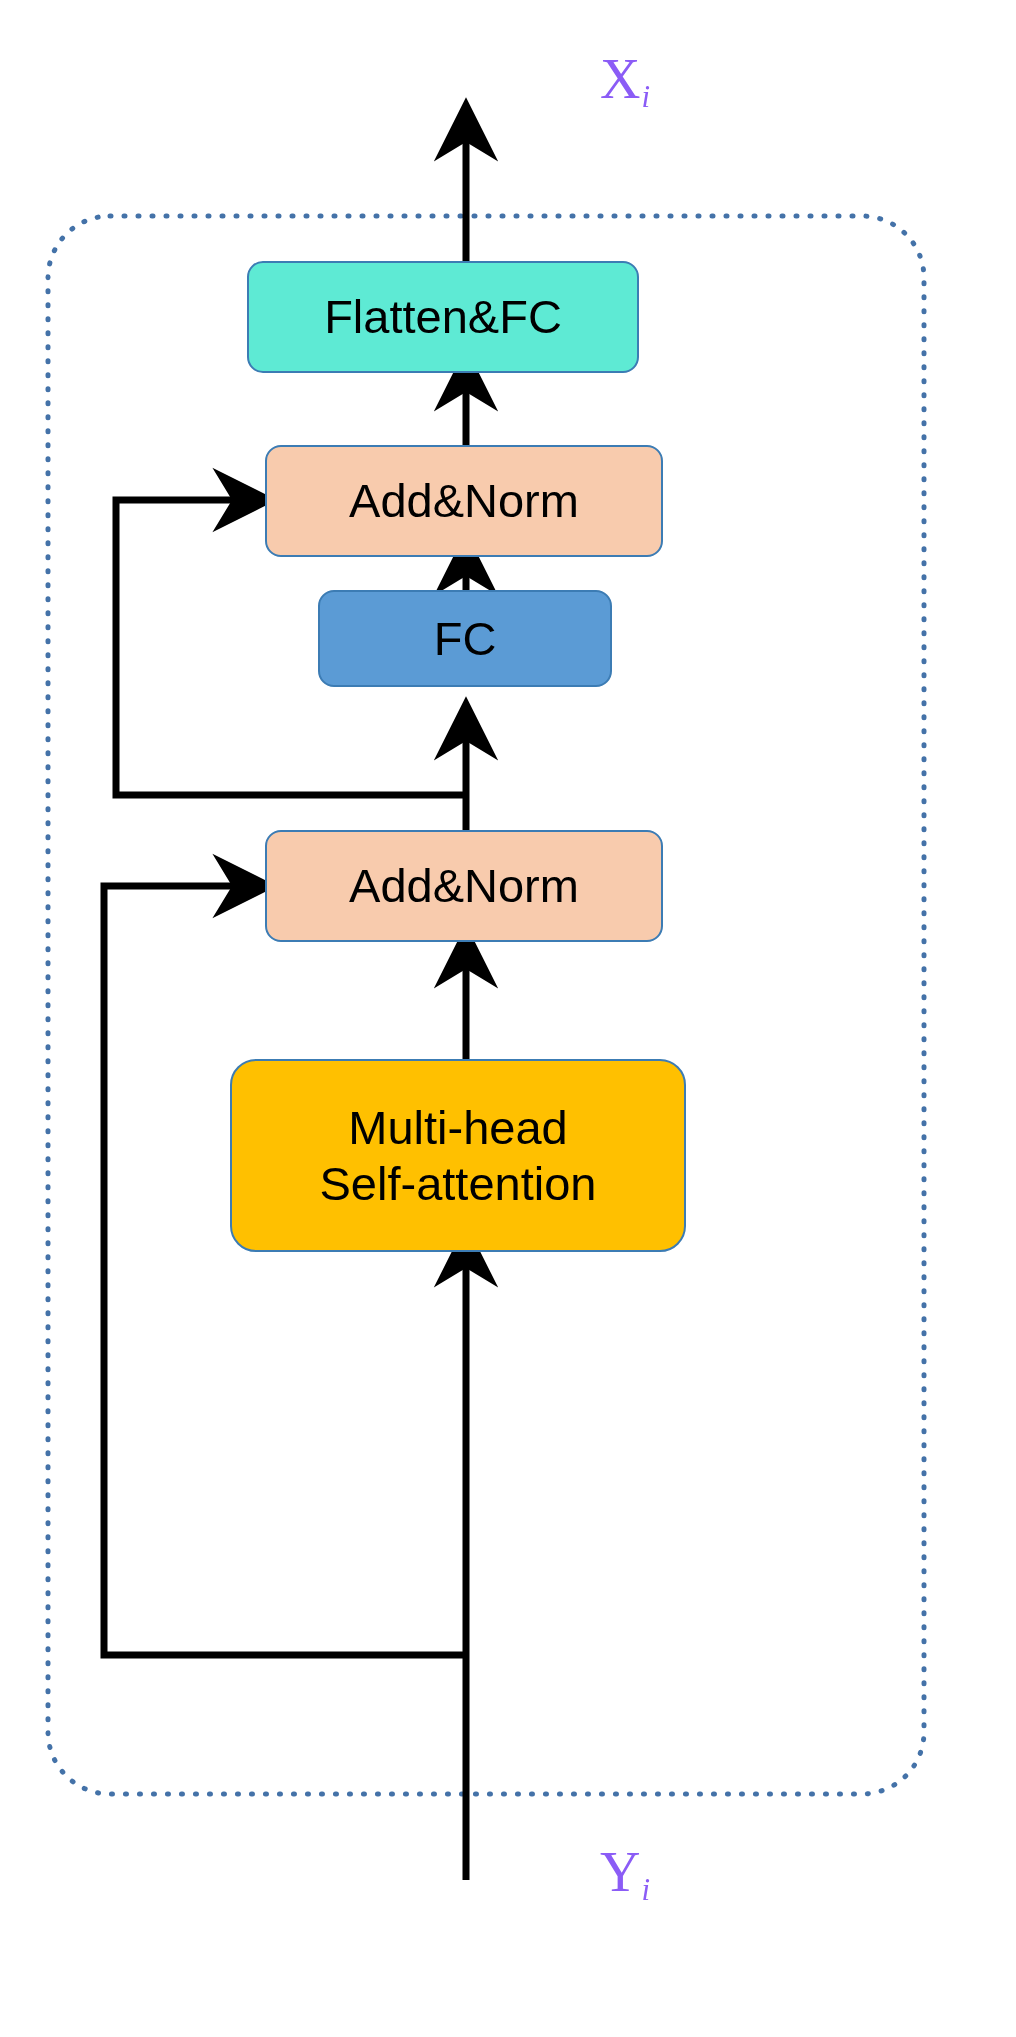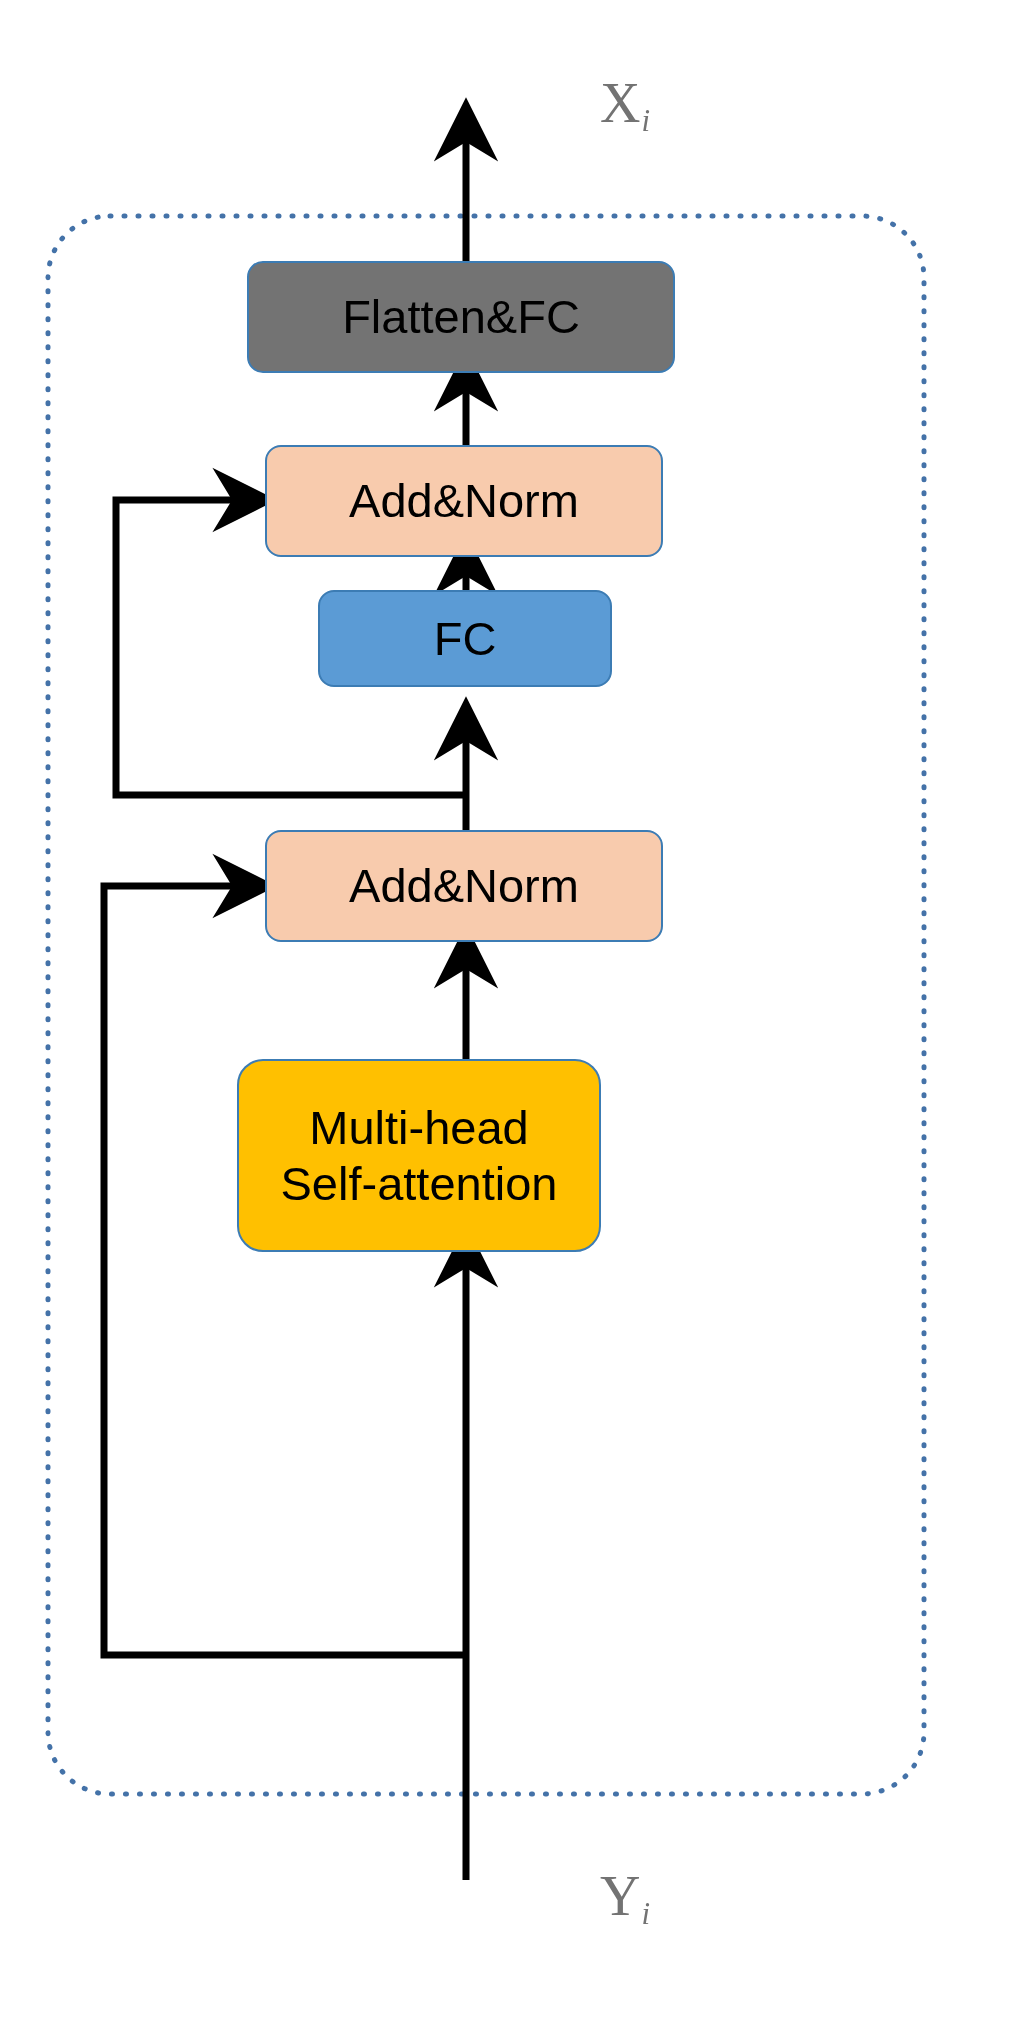--- a/index.html
+++ b/index.html
@@ -15,33 +15,32 @@
     display:flex;
     align-items:center;
     justify-content:center;
     text-align:center;
     color:#000;
     font-family:"Liberation Sans",sans-serif;
     font-weight:400;
     line-height:1.18;
     white-space:pre-line;
   }
-  #node-flatten{ left:247px; top:261px;  width:428px; height:112px; background:#737373; font-size:47px; border-radius:16px;}
+  #node-flatten{ left:247px; top:261px;  width:392px; height:112px; background:#5eead4; font-size:47px; border-radius:16px;}
   #node-addnorm-top{ left:265px; top:445px; width:398px; height:112px; background:#F8CBAD; font-size:47px; border-radius:16px;}
   #node-fc{ left:318px; top:590px; width:294px; height:97px; background:#5B9BD5; font-size:47px; border-radius:16px;}
   #node-addnorm-bottom{ left:265px; top:830px; width:398px; height:112px; background:#F8CBAD; font-size:47px; border-radius:16px;}
-  #node-mhsa{ left:237px; top:1059px; width:364px; height:193px; background:#FFC000; font-size:47px; border-radius:26px;}
+  #node-mhsa{ left:230px; top:1059px; width:456px; height:193px; background:#FFC000; font-size:47px; border-radius:26px;}
 
   .io-label{
     position:absolute;
     font-family:"Liberation Serif",serif;
     font-size:56px;
-    color:#737373;
+    color:#8b5cf6;
     white-space:nowrap;
-    margin-top:24px;
   }
   .io-label sub{
     font-family:"Liberation Serif",serif;
     font-style:italic;
     font-size:0.55em;
     vertical-align:baseline;
     position:relative;
     top:0.30em;
     left:0.03em;
   }

